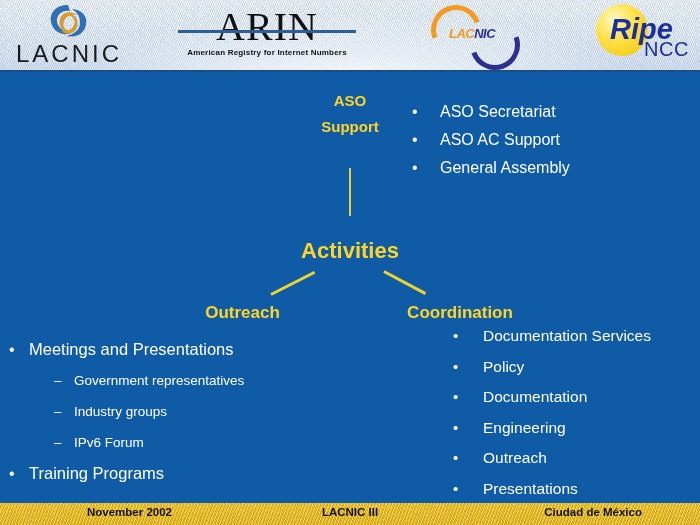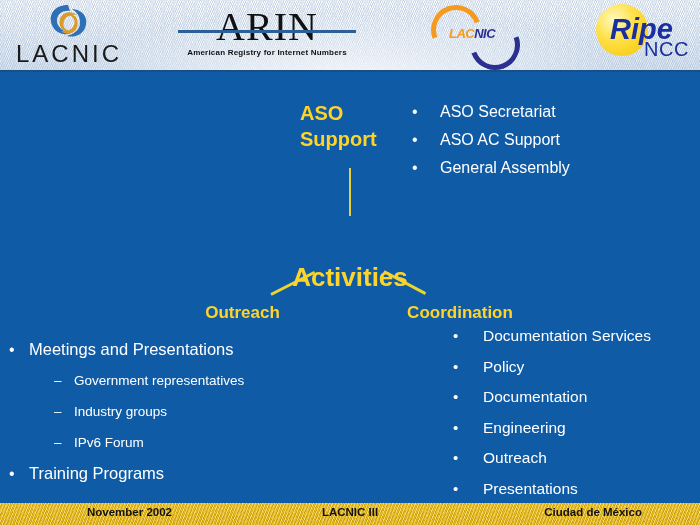--- a/index.html
+++ b/index.html
@@ -129,31 +129,31 @@
     letter-spacing: .5px;
   }
 
   
   .yellow-head {
     position: absolute;
     color: #FFD42A;
     font-weight: bold;
   }
   #aso-support {
-    left: 300px; top: 100px;
+    left: 300px; top: 88px;
     width: 100px;
-    font-size: 20px;
+    text-align: center;
+    font-size: 15px;
     line-height: 26px;
   }
   #activities {
     left: 250px; top: 238px;
     width: 200px;
     text-align: center;
-    font-size: 26px;
-    margin-top: 24px;
+    font-size: 22px;
   }
   #outreach {
     left: 160px; top: 303px;
     width: 165px;
     text-align: center;
     font-size: 17px;
   }
   #coordination {
     left: 370px; top: 303px;
     width: 180px;

